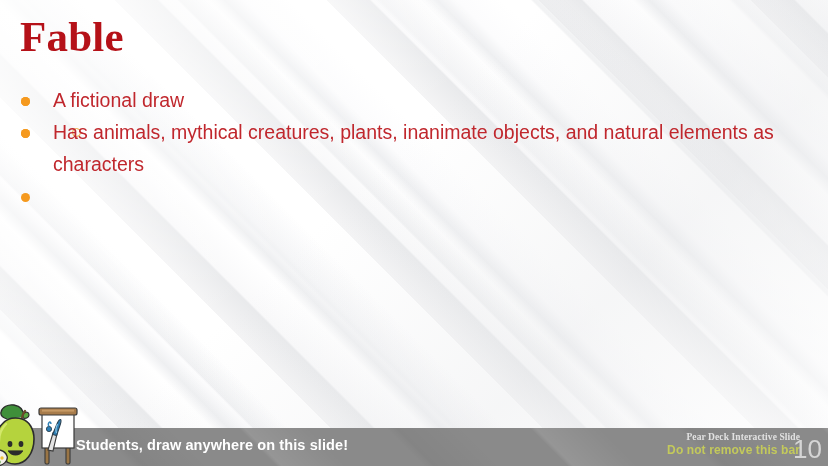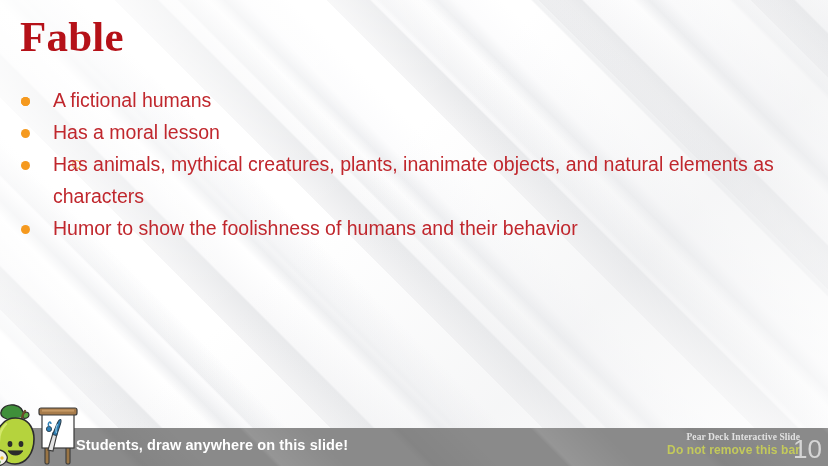--- a/index.html
+++ b/index.html
@@ -205,40 +205,38 @@
   <div id="title">Fable</div>
 
   <div id="body">
 
     <div class="li l1">
       <span class="bullet-dot"></span>
     </div>
 
     <div class="li l1">
       <span class="bullet-dot"></span>
-      <span>A fictional humans</span>
-    </div>
-
-    <div class="li l1">
-      <span class="bullet-dot"></span>
-      <span>Has a moral lesson</span>
+      <span>A fictional draw</span>
+    </div>
+
+    <div class="li l1">
+      <span class="bullet-dot"></span>
     </div>
 
     <div class="li l2">
       <span class="bullet-ring"></span>
     </div>
 
     <div class="li l1 wrap">
       <span class="bullet-dot"></span>
       <span>Has animals, mythical creatures, plants, inanimate objects, and natural elements as characters</span>
     </div>
 
     <div class="li l1">
       <span class="bullet-dot"></span>
-      <span>Humor to show the foolishness of humans and their behavior</span>
     </div>
 
   </div>
 
   <div id="bottombar">
     <div class="bar-sheen"></div>
     <div id="bar-prompt">Students, draw anywhere on this slide!</div>
     <div id="brand-block">
       <div id="brand-title">Pear Deck Interactive Slide</div>
       <div id="brand-warning">Do not remove this bar</div>

